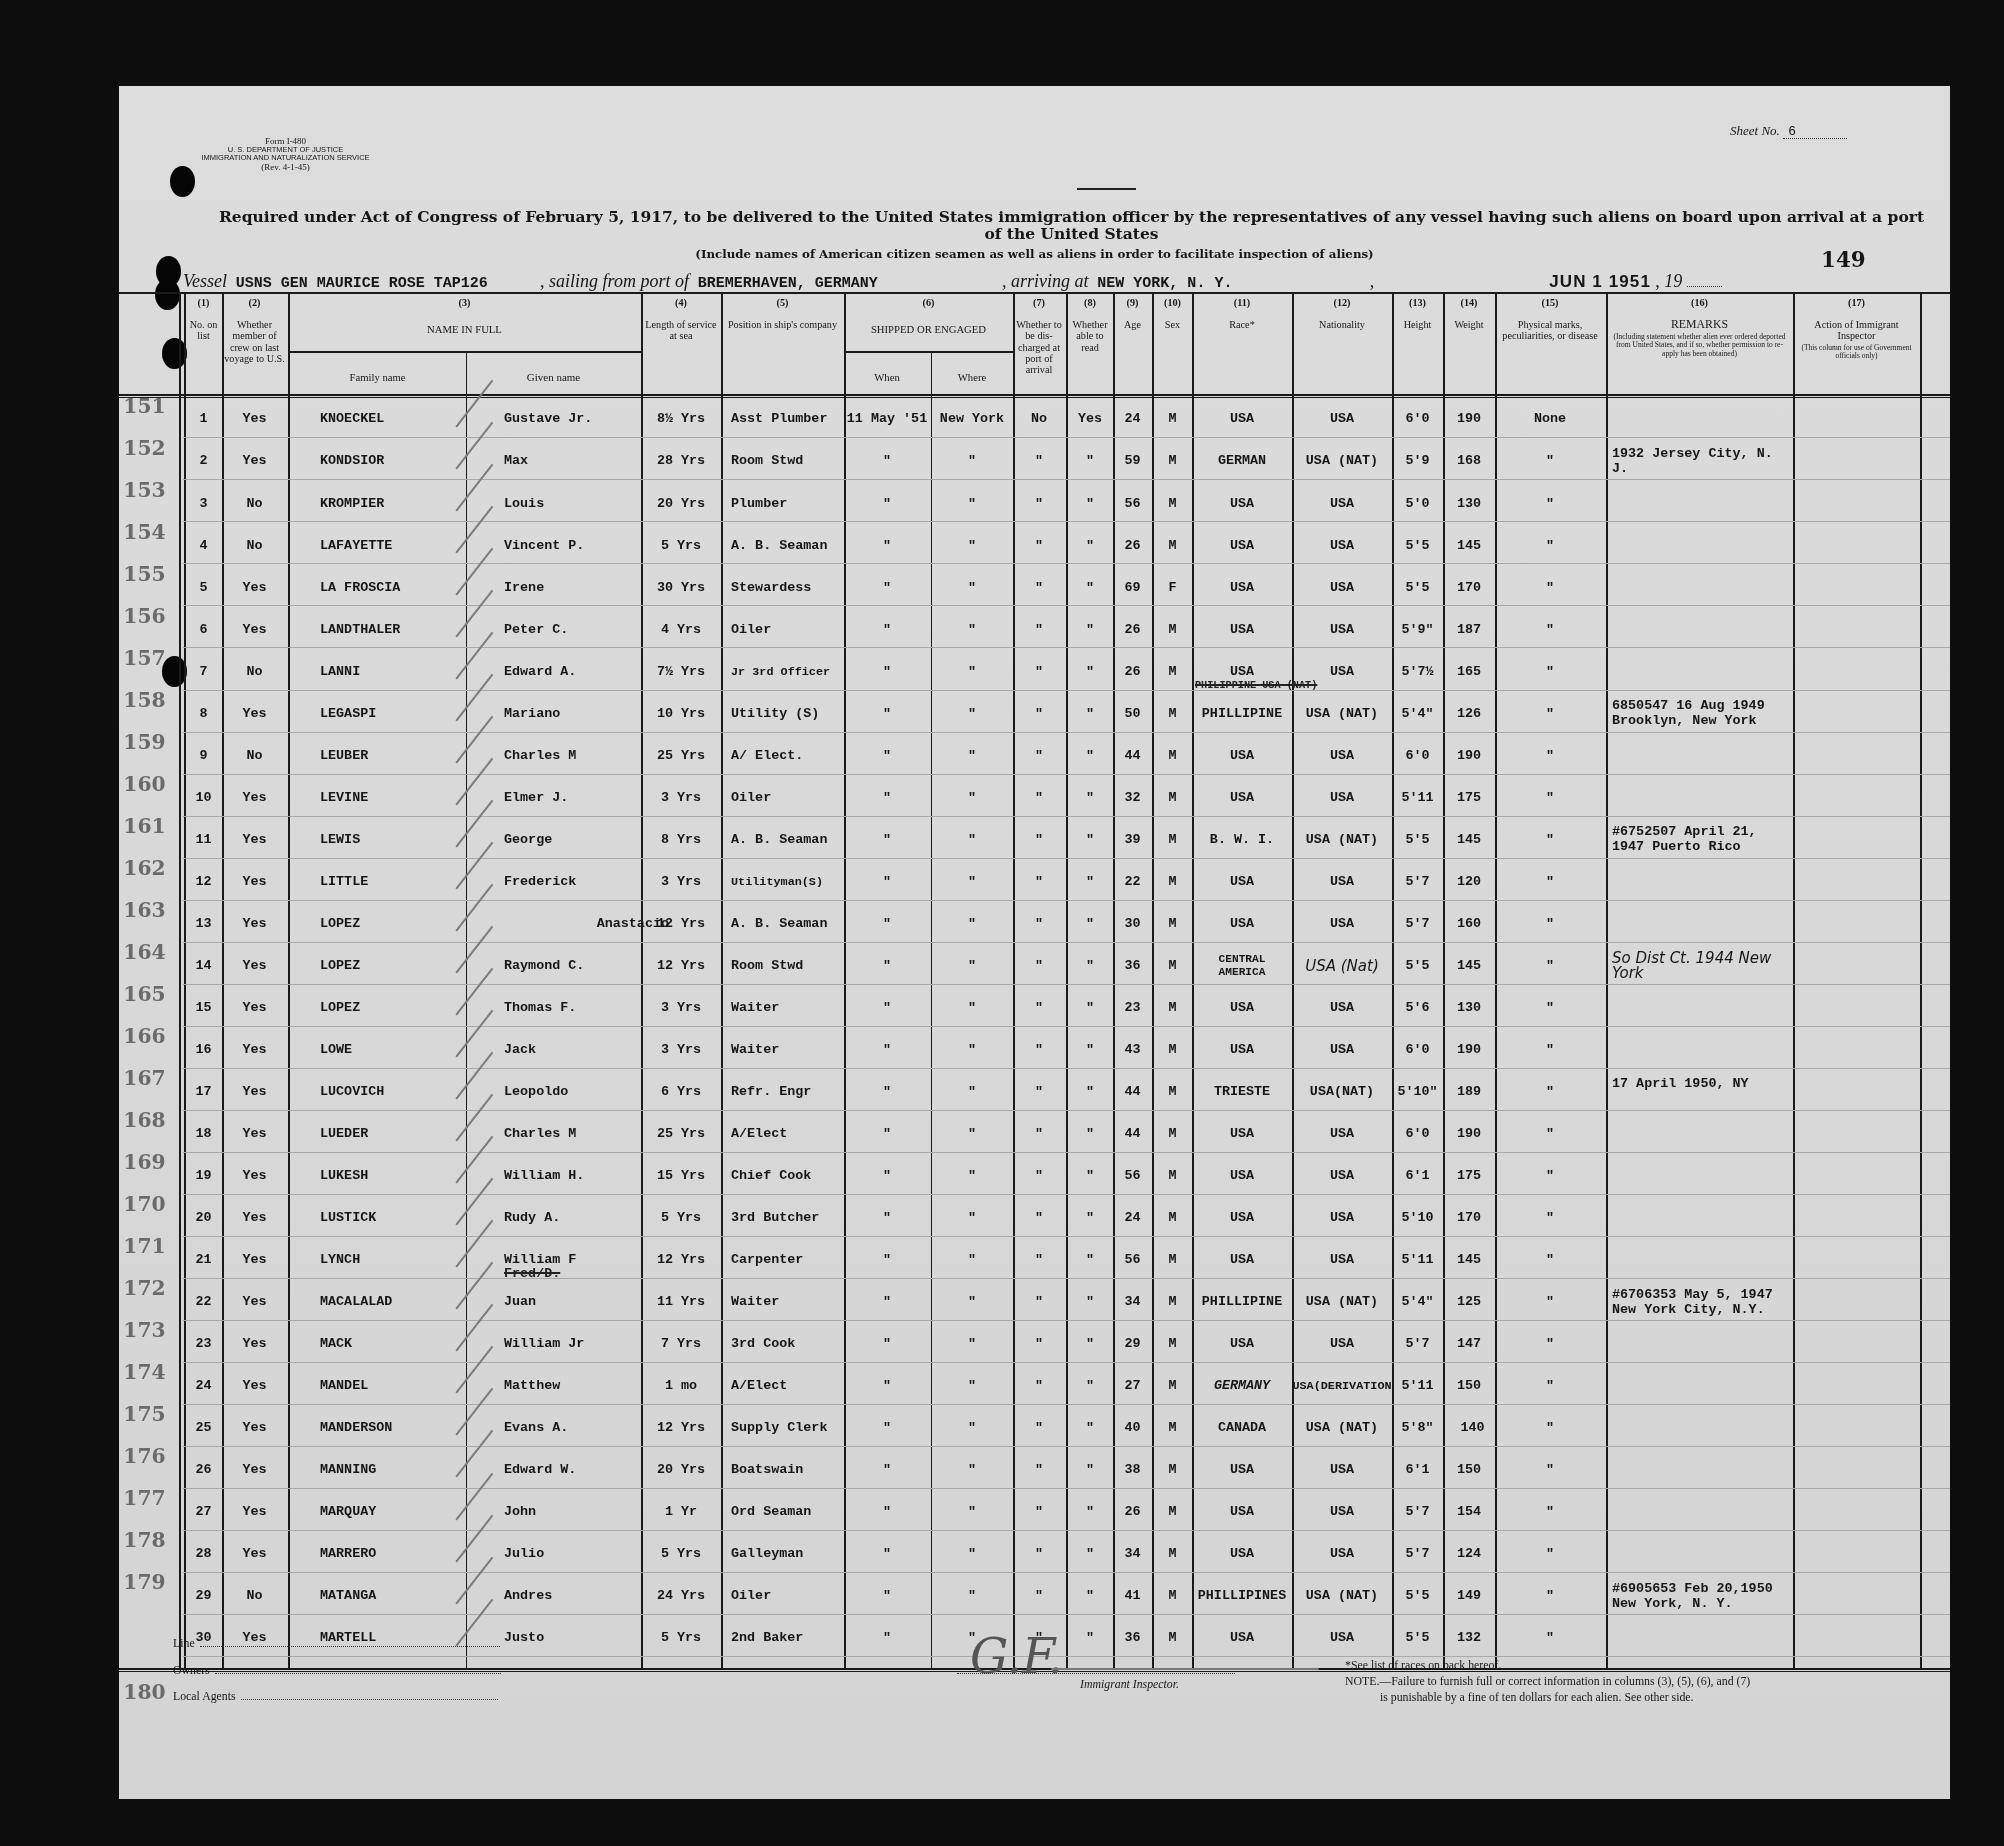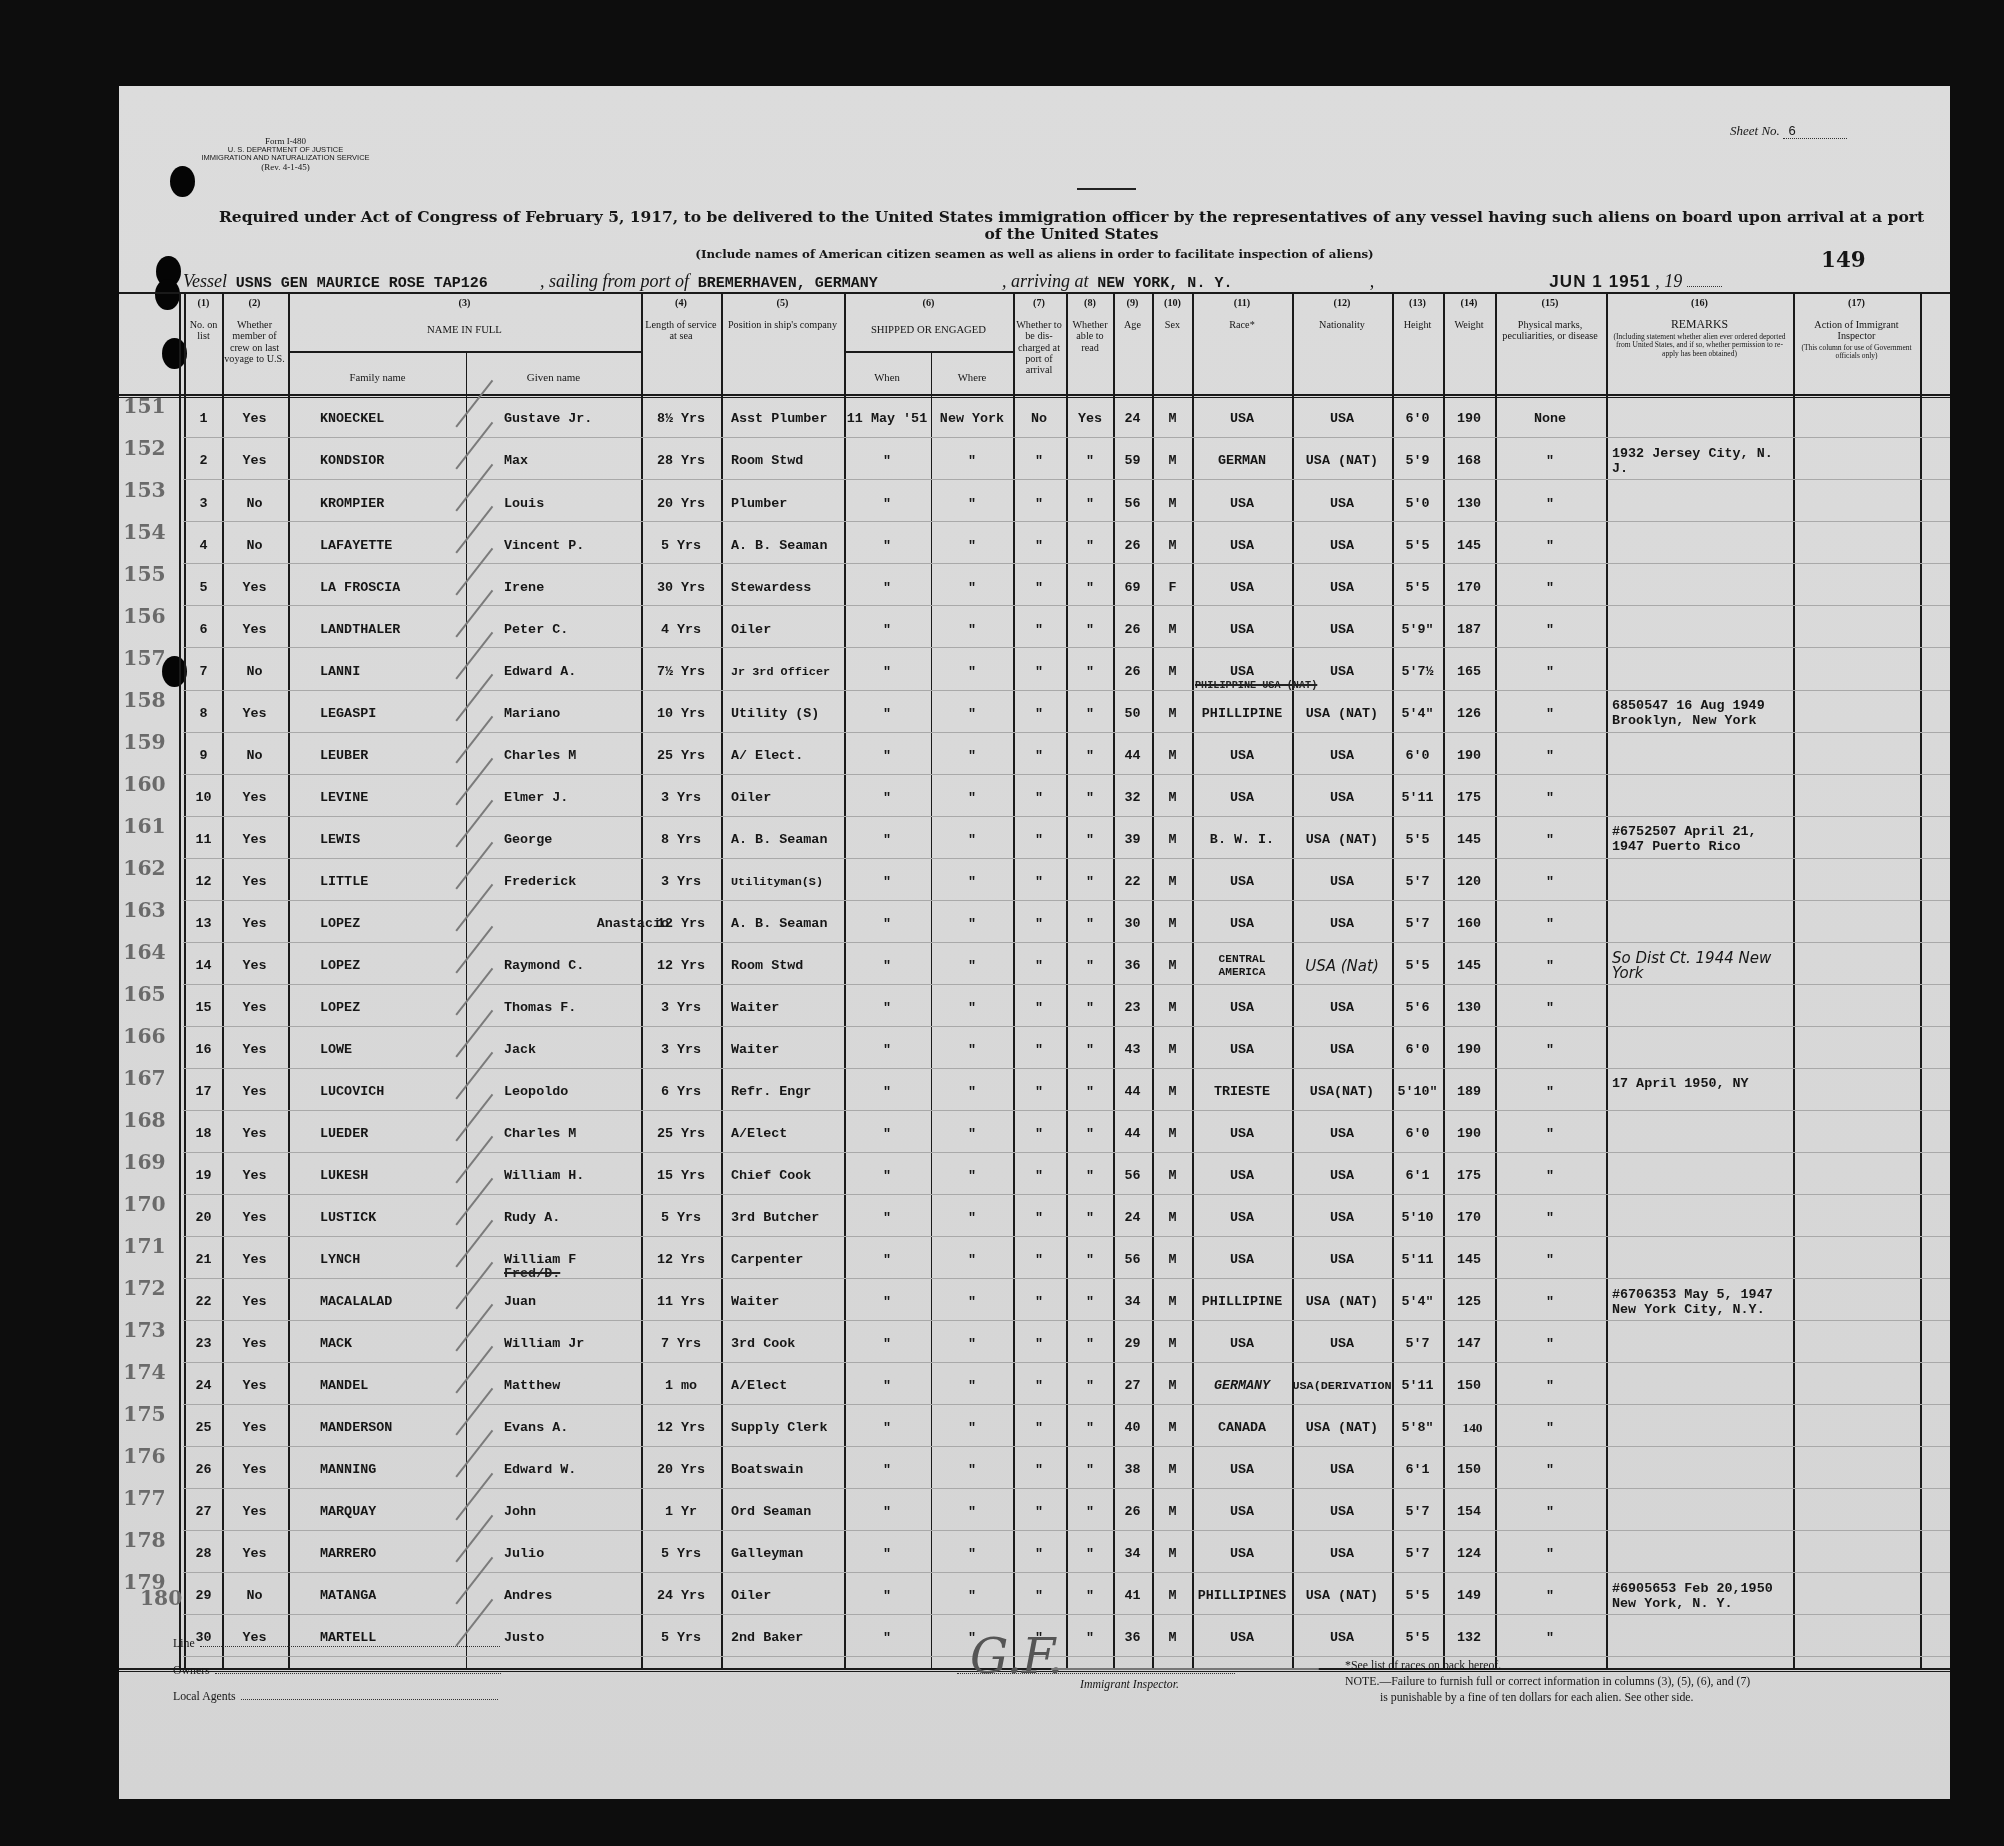--- a/index.html
+++ b/index.html
@@ -695,21 +695,21 @@
       <div class="cell " style="left: 612px; width: 113px; top: 1129px;">Supply Clerk</div>
       <div class="cell c" style="left: 725px; width: 86px; top: 1129px;">"</div>
       <div class="cell c" style="left: 812px; width: 82px; top: 1129px;">"</div>
       <div class="cell c" style="left: 894px; width: 52px; top: 1129px;">"</div>
       <div class="cell c" style="left: 947px; width: 48px; top: 1129px;">"</div>
       <div class="cell c" style="left: 994px; width: 39px; top: 1129px;">40</div>
       <div class="cell c" style="left: 1033px; width: 41px; top: 1129px;">M</div>
       <div class="cell c" style="left: 1073px; width: 100px; top: 1129px;">CANADA</div>
       <div class="cell c" style="left: 1173px; width: 100px; top: 1129px;">USA (NAT)</div>
       <div class="cell c" style="left: 1273px; width: 51px; top: 1129px;">5'8"</div>
-      <div class="cell c" style="left: 1324px; width: 59px; top: 1129px; font-family: Liberation Serif, serif;">140</div>
+      <div class="cell c" style="left: 1324px; width: 59px; top: 1129px;">140</div>
       <div class="cell c" style="left: 1376px; width: 110px; top: 1129px;">"</div>
       <div class="margin-num" style="top: 1152px;">176</div>
       <div class="check" style="left: 337px; top: 1184px;"></div>
       <div class="cell c" style="left: 65px; width: 39px; top: 1171px;">26</div>
       <div class="cell c" style="left: 103px; width: 65px; top: 1171px;">Yes</div>
       <div class="cell " style="left: 201px; width: 169px; top: 1171px;">MANNING</div>
       <div class="cell " style="left: 385px; width: 165px; top: 1171px;">Edward W.</div>
       <div class="cell c" style="left: 522px; width: 80px; top: 1171px;">20 Yrs</div>
       <div class="cell " style="left: 612px; width: 113px; top: 1171px;">Boatswain</div>
       <div class="cell c" style="left: 725px; width: 86px; top: 1171px;">"</div>
@@ -774,21 +774,21 @@
       <div class="cell c" style="left: 894px; width: 52px; top: 1297px;">"</div>
       <div class="cell c" style="left: 947px; width: 48px; top: 1297px;">"</div>
       <div class="cell c" style="left: 994px; width: 39px; top: 1297px;">41</div>
       <div class="cell c" style="left: 1033px; width: 41px; top: 1297px;">M</div>
       <div class="cell c" style="left: 1073px; width: 100px; top: 1297px;">PHILLIPINES</div>
       <div class="cell c" style="left: 1173px; width: 100px; top: 1297px;">USA (NAT)</div>
       <div class="cell c" style="left: 1273px; width: 51px; top: 1297px;">5'5</div>
       <div class="cell c" style="left: 1324px; width: 52px; top: 1297px;">149</div>
       <div class="cell c" style="left: 1376px; width: 110px; top: 1297px;">"</div>
       <div class="remark" style="left: 1493px; width: 177px; white-space: normal; top: 1290px;">#6905653 Feb 20,1950 New York, N. Y.</div>
-      <div class="margin-num" style="top: 1294px; text-align: right;">180</div>
+      <div class="margin-num" style="top: 1388px;">180</div>
       <div class="check" style="left: 337px; top: 1353px;"></div>
       <div class="cell c" style="left: 65px; width: 39px; top: 1339px;">30</div>
       <div class="cell c" style="left: 103px; width: 65px; top: 1339px;">Yes</div>
       <div class="cell " style="left: 201px; width: 169px; top: 1339px;">MARTELL</div>
       <div class="cell " style="left: 385px; width: 165px; top: 1339px;">Justo</div>
       <div class="cell c" style="left: 522px; width: 80px; top: 1339px;">5 Yrs</div>
       <div class="cell " style="left: 612px; width: 113px; top: 1339px;">2nd Baker</div>
       <div class="cell c" style="left: 725px; width: 86px; top: 1339px;">"</div>
       <div class="cell c" style="left: 812px; width: 82px; top: 1339px;">"</div>
       <div class="cell c" style="left: 894px; width: 52px; top: 1339px;">"</div>

